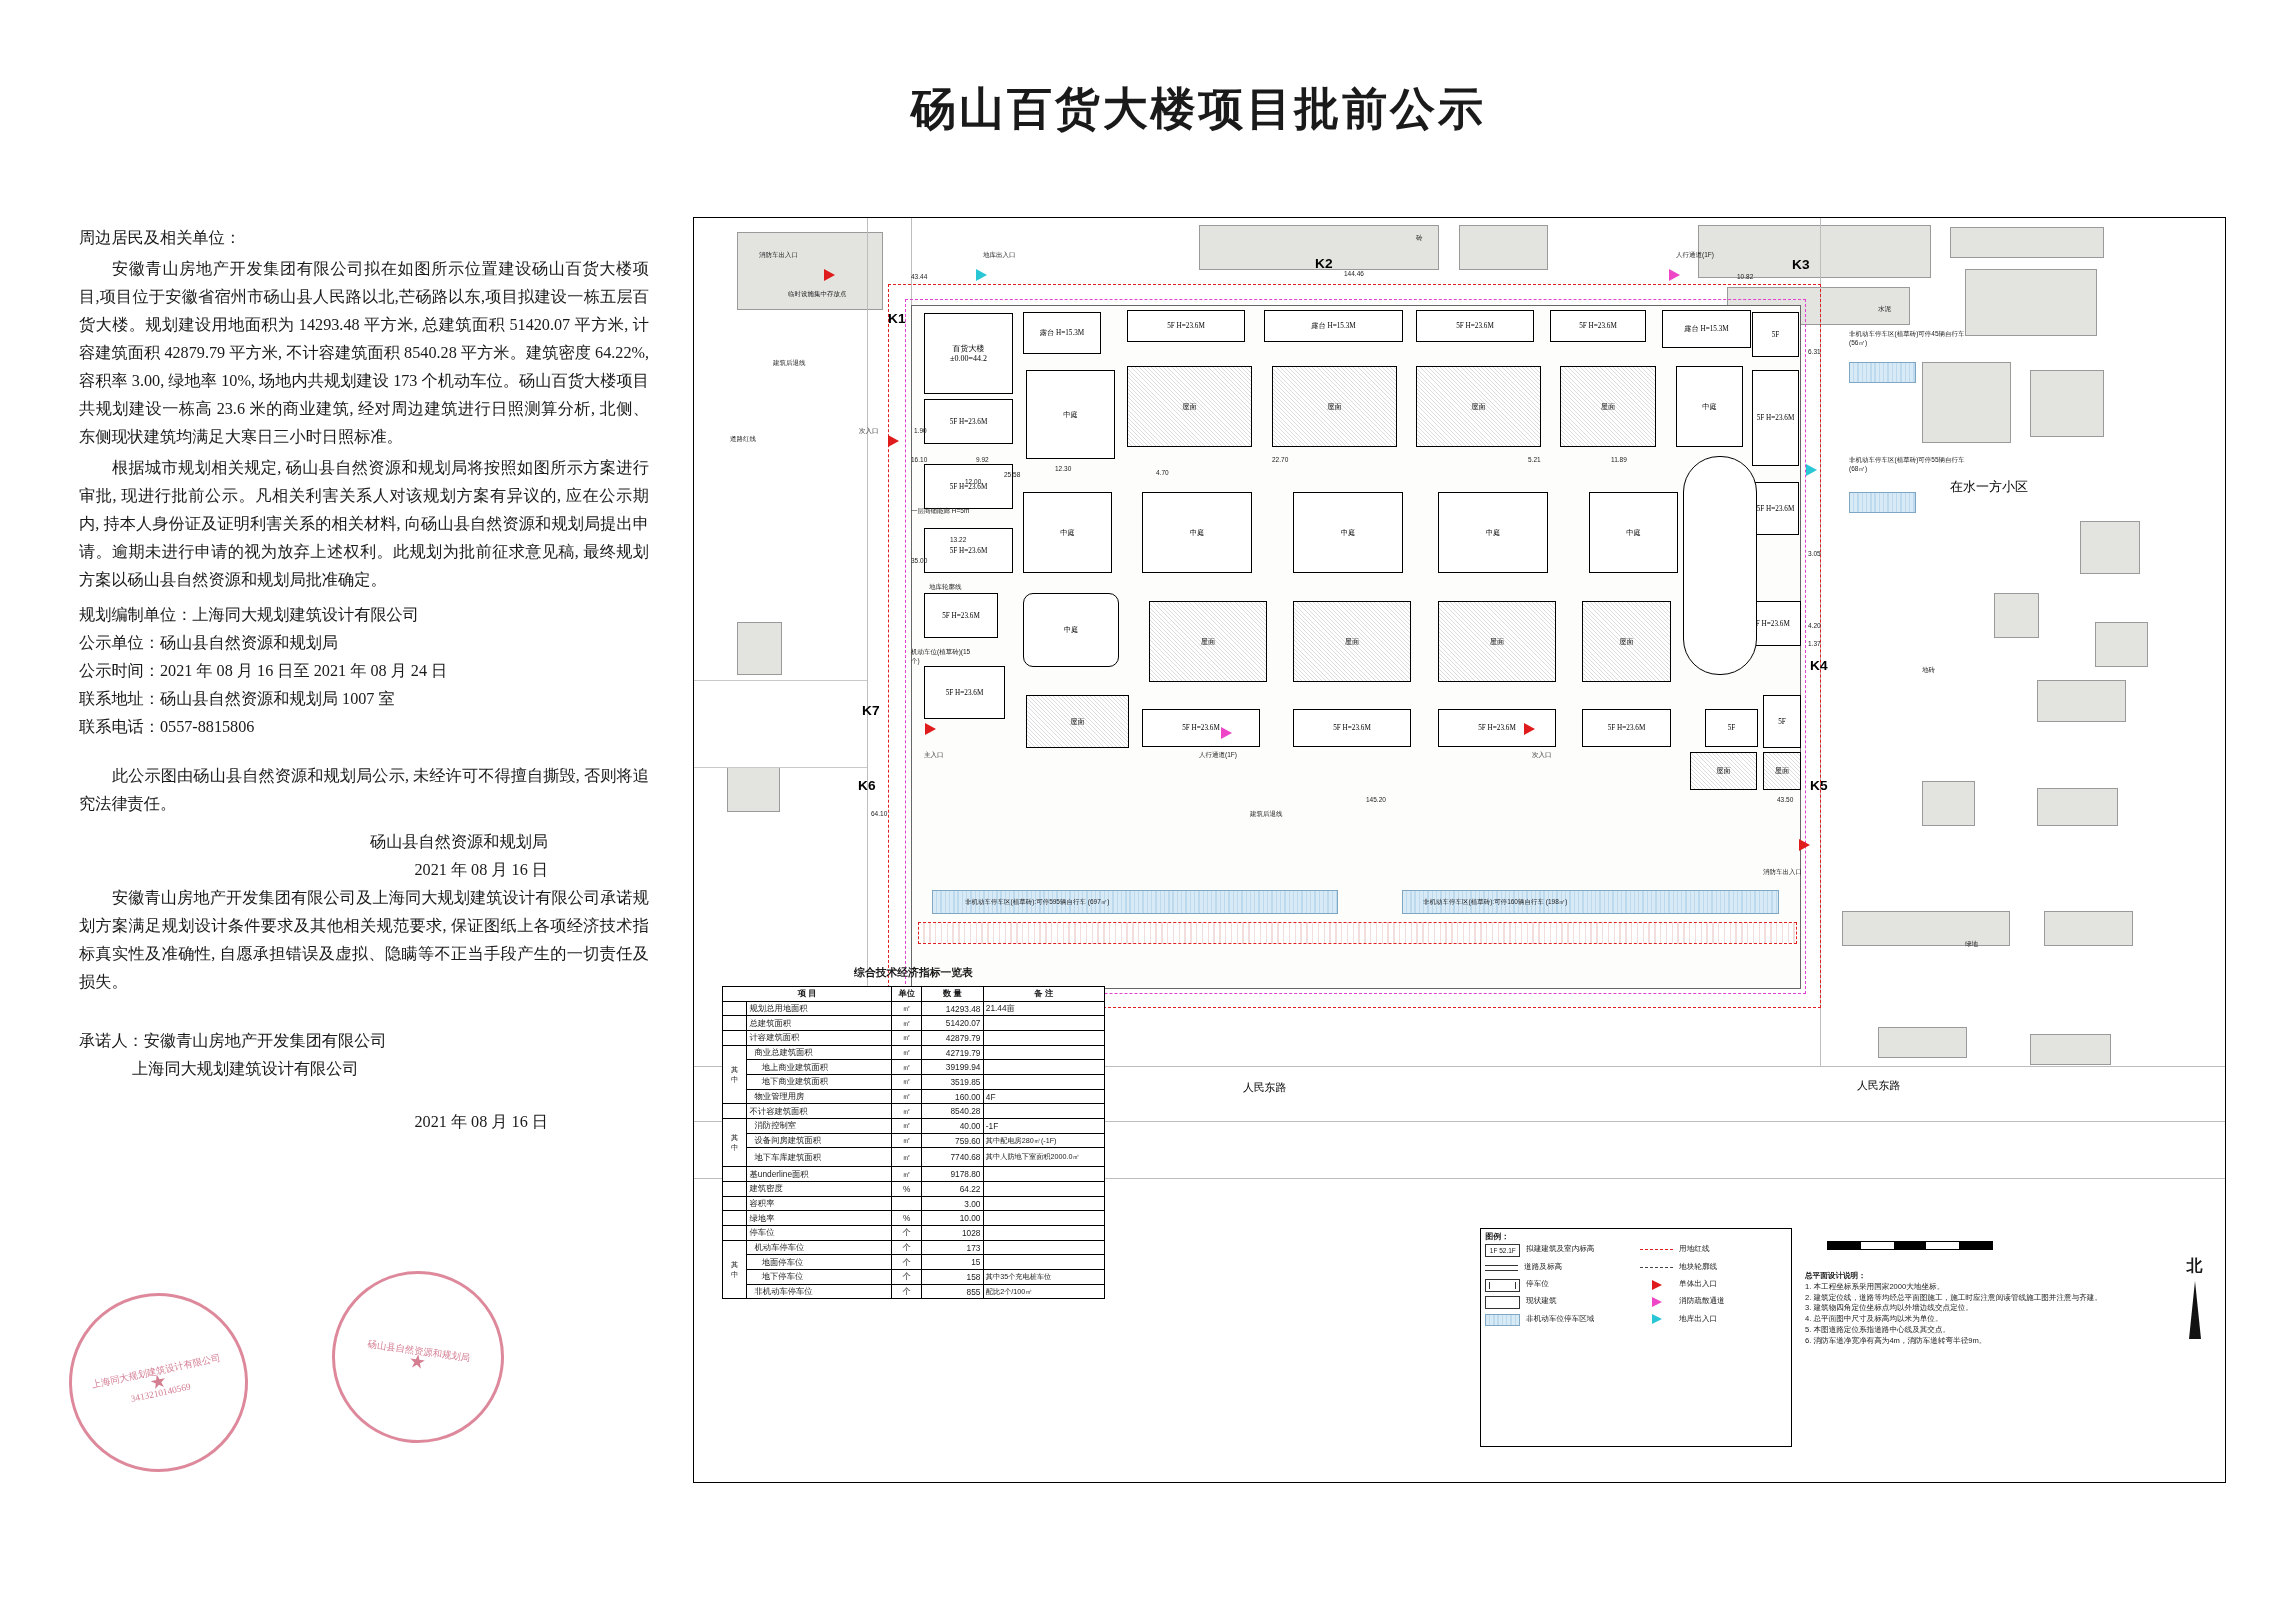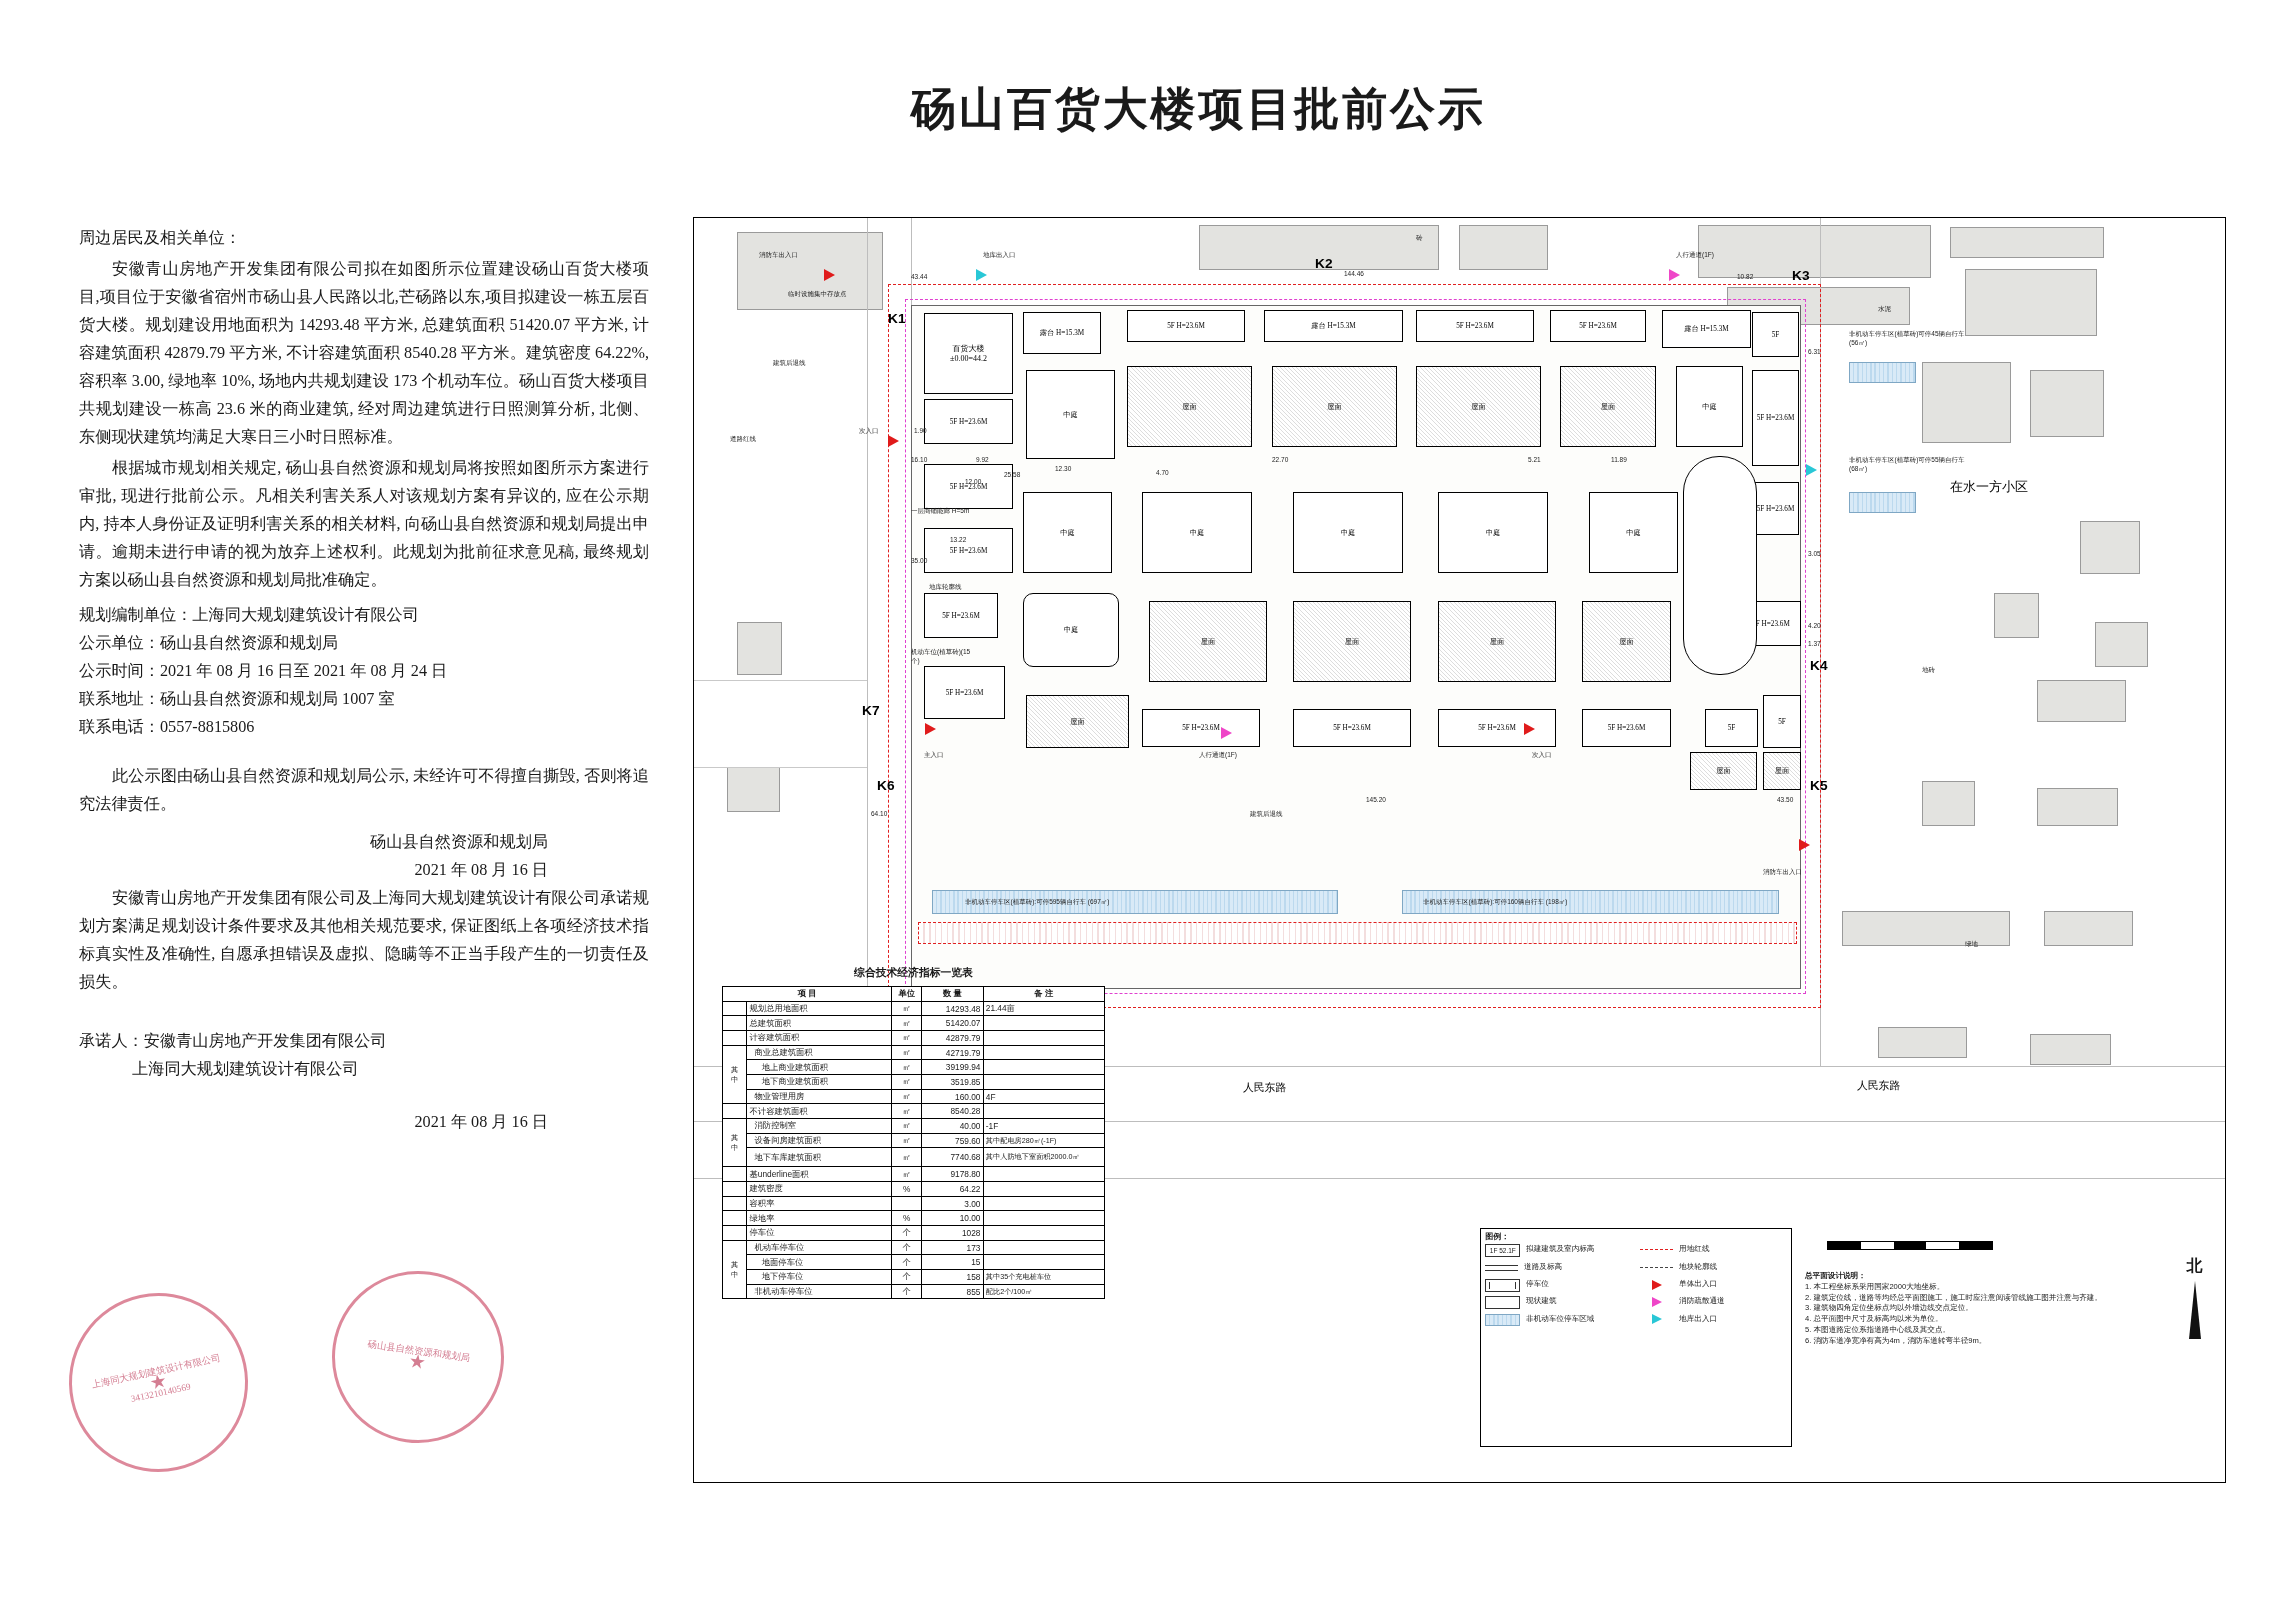--- a/index.html
+++ b/index.html
@@ -259,24 +259,24 @@
 
     <div class="parkzone" style="left:238px;top:672px;width:404px;height:21.7px;"></div>
     <div class="parkzone" style="left:708px;top:672px;width:375px;height:21.7px;"></div>
     <div class="parkzone" style="left:1155px;top:144px;width:65px;height:19px;"></div>
     <div class="parkzone" style="left:1155px;top:274px;width:65px;height:19px;"></div>
 
     <div style="position:absolute;left:224px;top:704px;width:877px;height:20px;border:0.7px dashed #e02020;background:repeating-linear-gradient(90deg,#fff 0 4.3px,#f3dede 4.3px 5.8px);"></div>
 
     <div class="kmark" style="left:194px;top:57px;margin-top:36px;">K1</div>
     <div class="kmark" style="left:621px;top:38px;">K2</div>
-    <div class="kmark" style="left:1098px;top:50px;">K3</div>
+    <div class="kmark" style="left:1098px;top:39px;">K3</div>
     <div class="kmark" style="left:1116px;top:440px;">K4</div>
     <div class="kmark" style="left:1116px;top:560px;">K5</div>
-    <div class="kmark" style="left:183px;top:560px;text-align:right;">K6</div>
+    <div class="kmark" style="left:164px;top:560px;text-align:right;">K6</div>
     <div class="kmark" style="left:168px;top:485px;">K7</div>
 
     <div class="tri-red" style="left:130px;top:51px;"></div>
     <div class="tri-cyan" style="left:282px;top:51px;"></div>
     <div class="tri-magenta" style="left:975px;top:51px;"></div>
     <div class="tri-red" style="left:194px;top:217px;"></div>
     <div class="tri-red" style="left:231px;top:505px;"></div>
     <div class="tri-red" style="left:830px;top:505px;"></div>
     <div class="tri-magenta" style="left:527px;top:509px;"></div>
     <div class="tri-cyan" style="left:1112px;top:246px;"></div>

